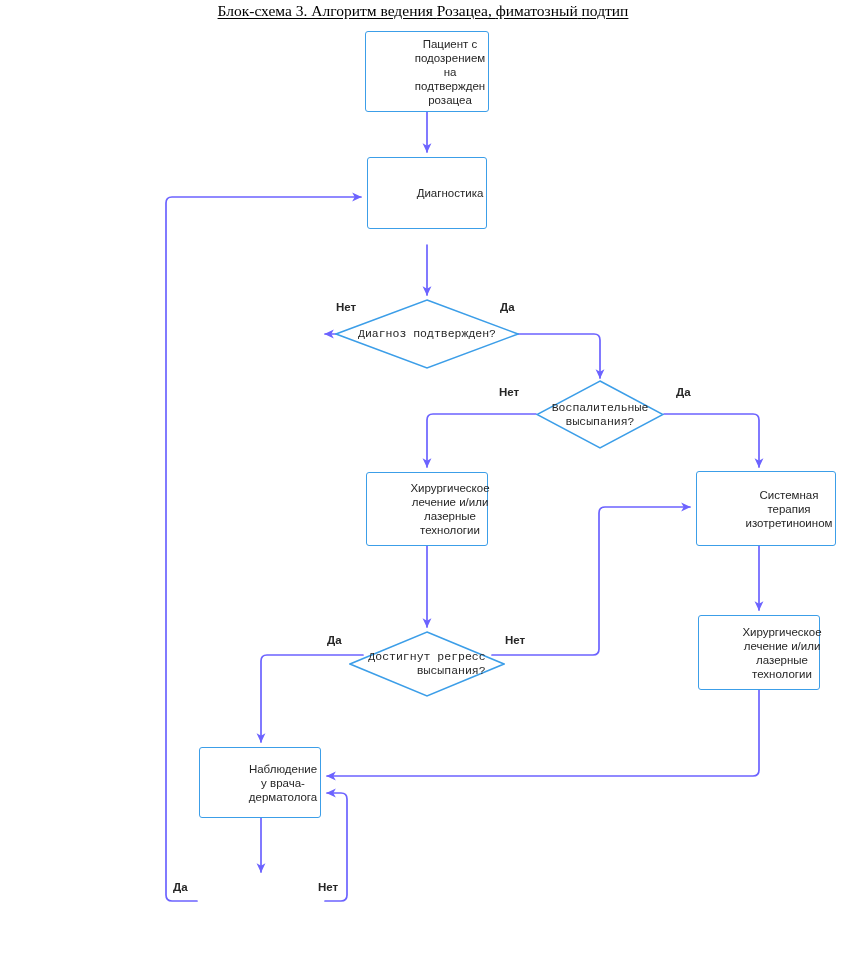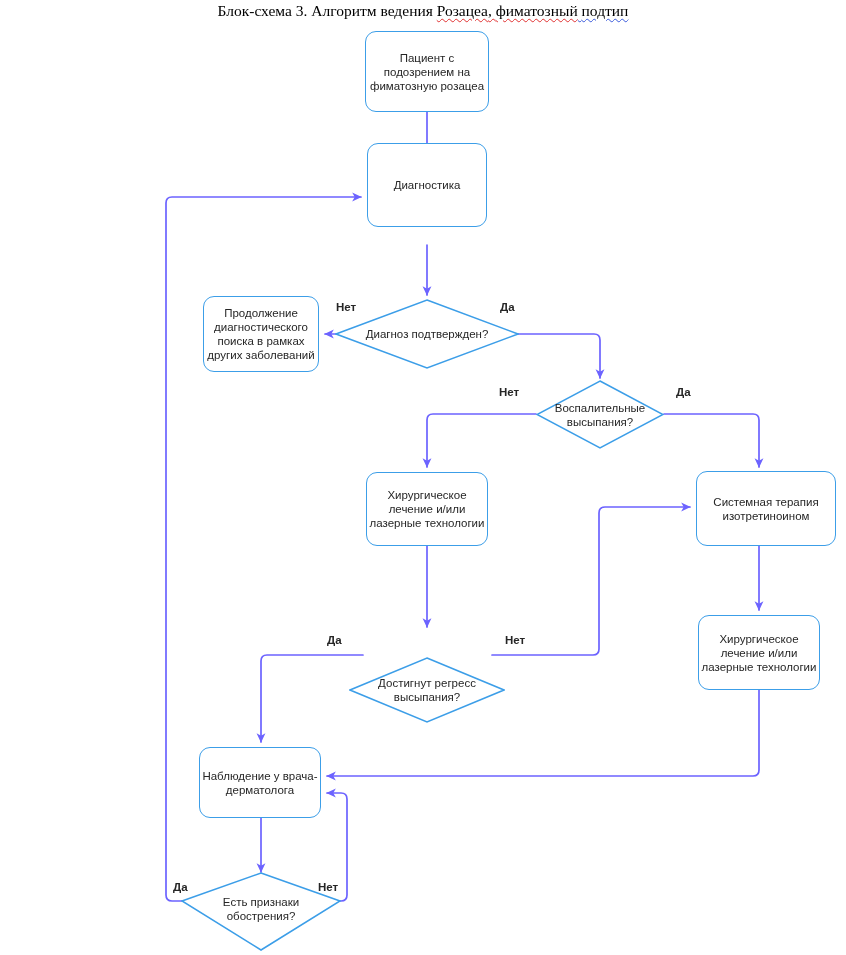--- a/index.html
+++ b/index.html
@@ -19,20 +19,21 @@
     left: 0;
     top: 2px;
     width: 846px;
     text-align: center;
     font-family: "Liberation Serif", serif;
     font-size: 15.5px;
     color: #000000;
     white-space: nowrap;
   }
   #page-title .t-underline {
+    text-decoration: underline;
     text-underline-offset: 2px;
   }
   .spell-red {
     text-decoration: underline;
     text-decoration-style: wavy;
     text-decoration-color: #e03131;
     text-decoration-thickness: 1px;
     text-underline-offset: 1px;
   }
   .spell-blue {
@@ -56,31 +57,33 @@
     align-items: center;
     justify-content: center;
     text-align: center;
     color: #262626;
     font-size: 11.5px;
     line-height: 14px;
     z-index: 3;
   }
   .node.box {
     border: 1.6px solid #3c9ee8;
-    border-radius: 11px;
+    border-radius: 3px;
     background: #ffffff;
+    padding-left: 46px;
   }
   .node.diamond {
     background: transparent;
     border: none;
   }
   .node.diamond .dtext {
     position: relative;
     z-index: 2;
     white-space: nowrap;
+    font-family: Liberation Mono, monospace;
   }
   .node.diamond svg {
     position: absolute;
     left: 0;
     top: 0;
     z-index: 1;
   }
   .edge-label {
     position: absolute;
     font-size: 11.5px;
@@ -143,43 +146,35 @@
       <path d="M197,901 L172,901 Q166,901 166,895 L166,203 Q166,197 172,197 L361,197" marker-end="url(#ah)"></path>
 
       <path d="M325,901 L341,901 Q347,901 347,895 L347,799 Q347,793 341,793 L327,793" marker-end="url(#ah)"></path>
     </g>
   </svg>
 
   <div class="node box" style="left:365px; top:31px; width:124px; height:81px;">
     <div>
       <div>Пациент с</div>
       <div>подозрением на</div>
-      <div>фиматозную розацеа</div>
-    </div>
-  </div>
-
-  <div class="node box" style="left:367px; top:143px; width:120px; height:84px;">
+      <div>подтвержден розацеа</div>
+    </div>
+  </div>
+
+  <div class="node box" style="left:367px; top:157px; width:120px; height:72px;">
     <div>Диагностика</div>
   </div>
 
   <div class="node diamond" style="left:335px; top:299px; width:184px; height:70px;">
     <svg width="184" height="70" viewBox="0 0 184 70">
       <polygon points="92,1 183,35 92,69 1,35" fill="#ffffff" stroke="#3c9ee8" stroke-width="1.5"></polygon>
     </svg>
     <div class="dtext">Диагноз подтвержден?</div>
   </div>
 
-  <div class="node box" style="left:203px; top:296px; width:116px; height:76px;">
-    <div>
-      <div>Продолжение</div>
-      <div>диагностического</div>
-      <div>поиска в рамках</div>
-      <div>других заболеваний</div>
-    </div>
-  </div>
 
   <div class="node diamond" style="left:536px; top:380px; width:128px; height:69px;">
     <svg width="128" height="69" viewBox="0 0 128 69">
       <polygon points="64,1 127,34.5 64,68 1,34.5" fill="#ffffff" stroke="#3c9ee8" stroke-width="1.5"></polygon>
     </svg>
     <div class="dtext">
       <div>Воспалительные</div>
       <div>высыпания?</div>
     </div>
   </div>
@@ -192,21 +187,21 @@
     </div>
   </div>
 
   <div class="node box" style="left:696px; top:471px; width:140px; height:75px;">
     <div>
       <div>Системная терапия</div>
       <div>изотретиноином</div>
     </div>
   </div>
 
-  <div class="node diamond" style="left:349px; top:657px; width:156px; height:66px;">
+  <div class="node diamond" style="left:349px; top:631px; width:156px; height:66px;text-align:right;">
     <svg width="156" height="66" viewBox="0 0 156 66">
       <polygon points="78,1 155,33 78,65 1,33" fill="#ffffff" stroke="#3c9ee8" stroke-width="1.5"></polygon>
     </svg>
     <div class="dtext">
       <div>Достигнут регресс</div>
       <div>высыпания?</div>
     </div>
   </div>
 
   <div class="node box" style="left:698px; top:615px; width:122px; height:75px;">
@@ -217,29 +212,20 @@
     </div>
   </div>
 
   <div class="node box" style="left:199px; top:747px; width:122px; height:71px;">
     <div>
       <div>Наблюдение у врача-</div>
       <div>дерматолога</div>
     </div>
   </div>
 
-  <div class="node diamond" style="left:181px; top:872px; width:160px; height:83px;">
-    <svg width="160" height="84" viewBox="0 0 160 84">
-      <polygon points="80,1 159,29 80,78 1,29" fill="#ffffff" stroke="#3c9ee8" stroke-width="1.5"></polygon>
-    </svg>
-    <div class="dtext" style="margin-top:-10px;">
-      <div>Есть признаки</div>
-      <div>обострения?</div>
-    </div>
-  </div>
 
   <div class="edge-label" style="left:336px; top:301px;">Нет</div>
   <div class="edge-label" style="left:500px; top:301px;">Да</div>
   <div class="edge-label" style="left:499px; top:386px;">Нет</div>
   <div class="edge-label" style="left:676px; top:386px;">Да</div>
   <div class="edge-label" style="left:327px; top:634px;">Да</div>
   <div class="edge-label" style="left:505px; top:634px;">Нет</div>
   <div class="edge-label" style="left:173px; top:881px;">Да</div>
   <div class="edge-label" style="left:318px; top:881px;">Нет</div>
 

